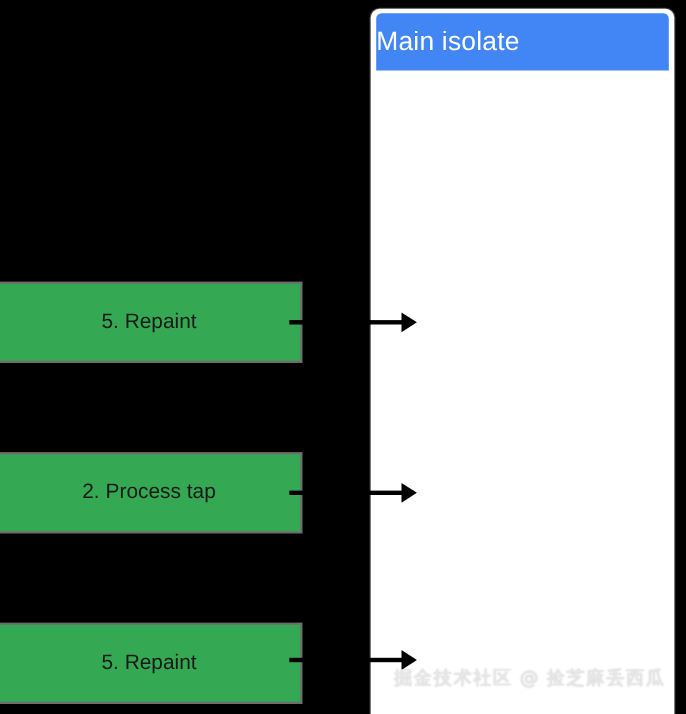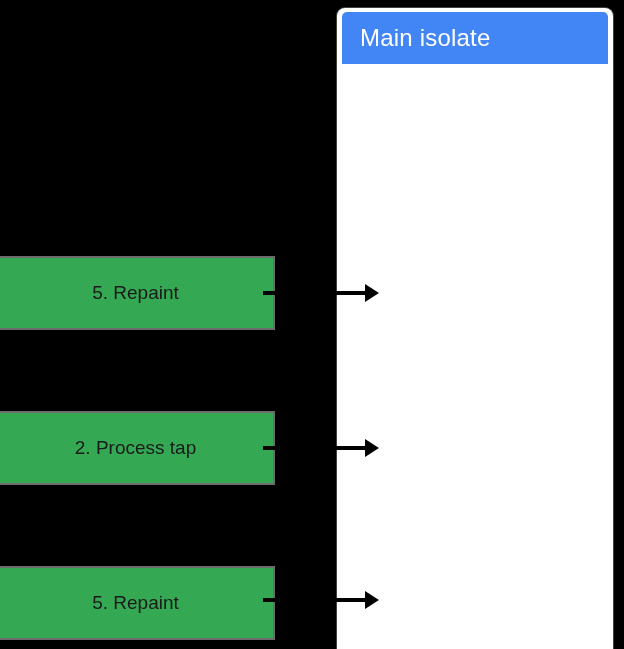--- a/index.html
+++ b/index.html
@@ -36,21 +36,21 @@
     height: 52px;
     background: #4285f4;
     border-radius: 5px 5px 0 0;
     display: flex;
     align-items: center;
   }
   .card-header-title {
     color: #ffffff;
     font-size: 24px;
     letter-spacing: 0.2px;
-    padding-left: 18px;
+    padding-left: 0;
     white-space: nowrap;
   }
 
   
   
   .gbox {
     position: absolute;
     left: -2px;
     width: 275px;
     height: 70px;
@@ -121,14 +121,15 @@
     <span>2. Process tap</span>
   </div>
   <div class="gbox gbox-3">
     <span>5. Repaint</span>
   </div>
 
   <div class="harrow harrow-1"></div>
   <div class="harrow harrow-2"></div>
   <div class="harrow harrow-3"></div>
 
+  <div class="watermark">掘金技术社区 @ 捡芝麻丢西瓜</div>
 
 </div>
 
 </body></html>

